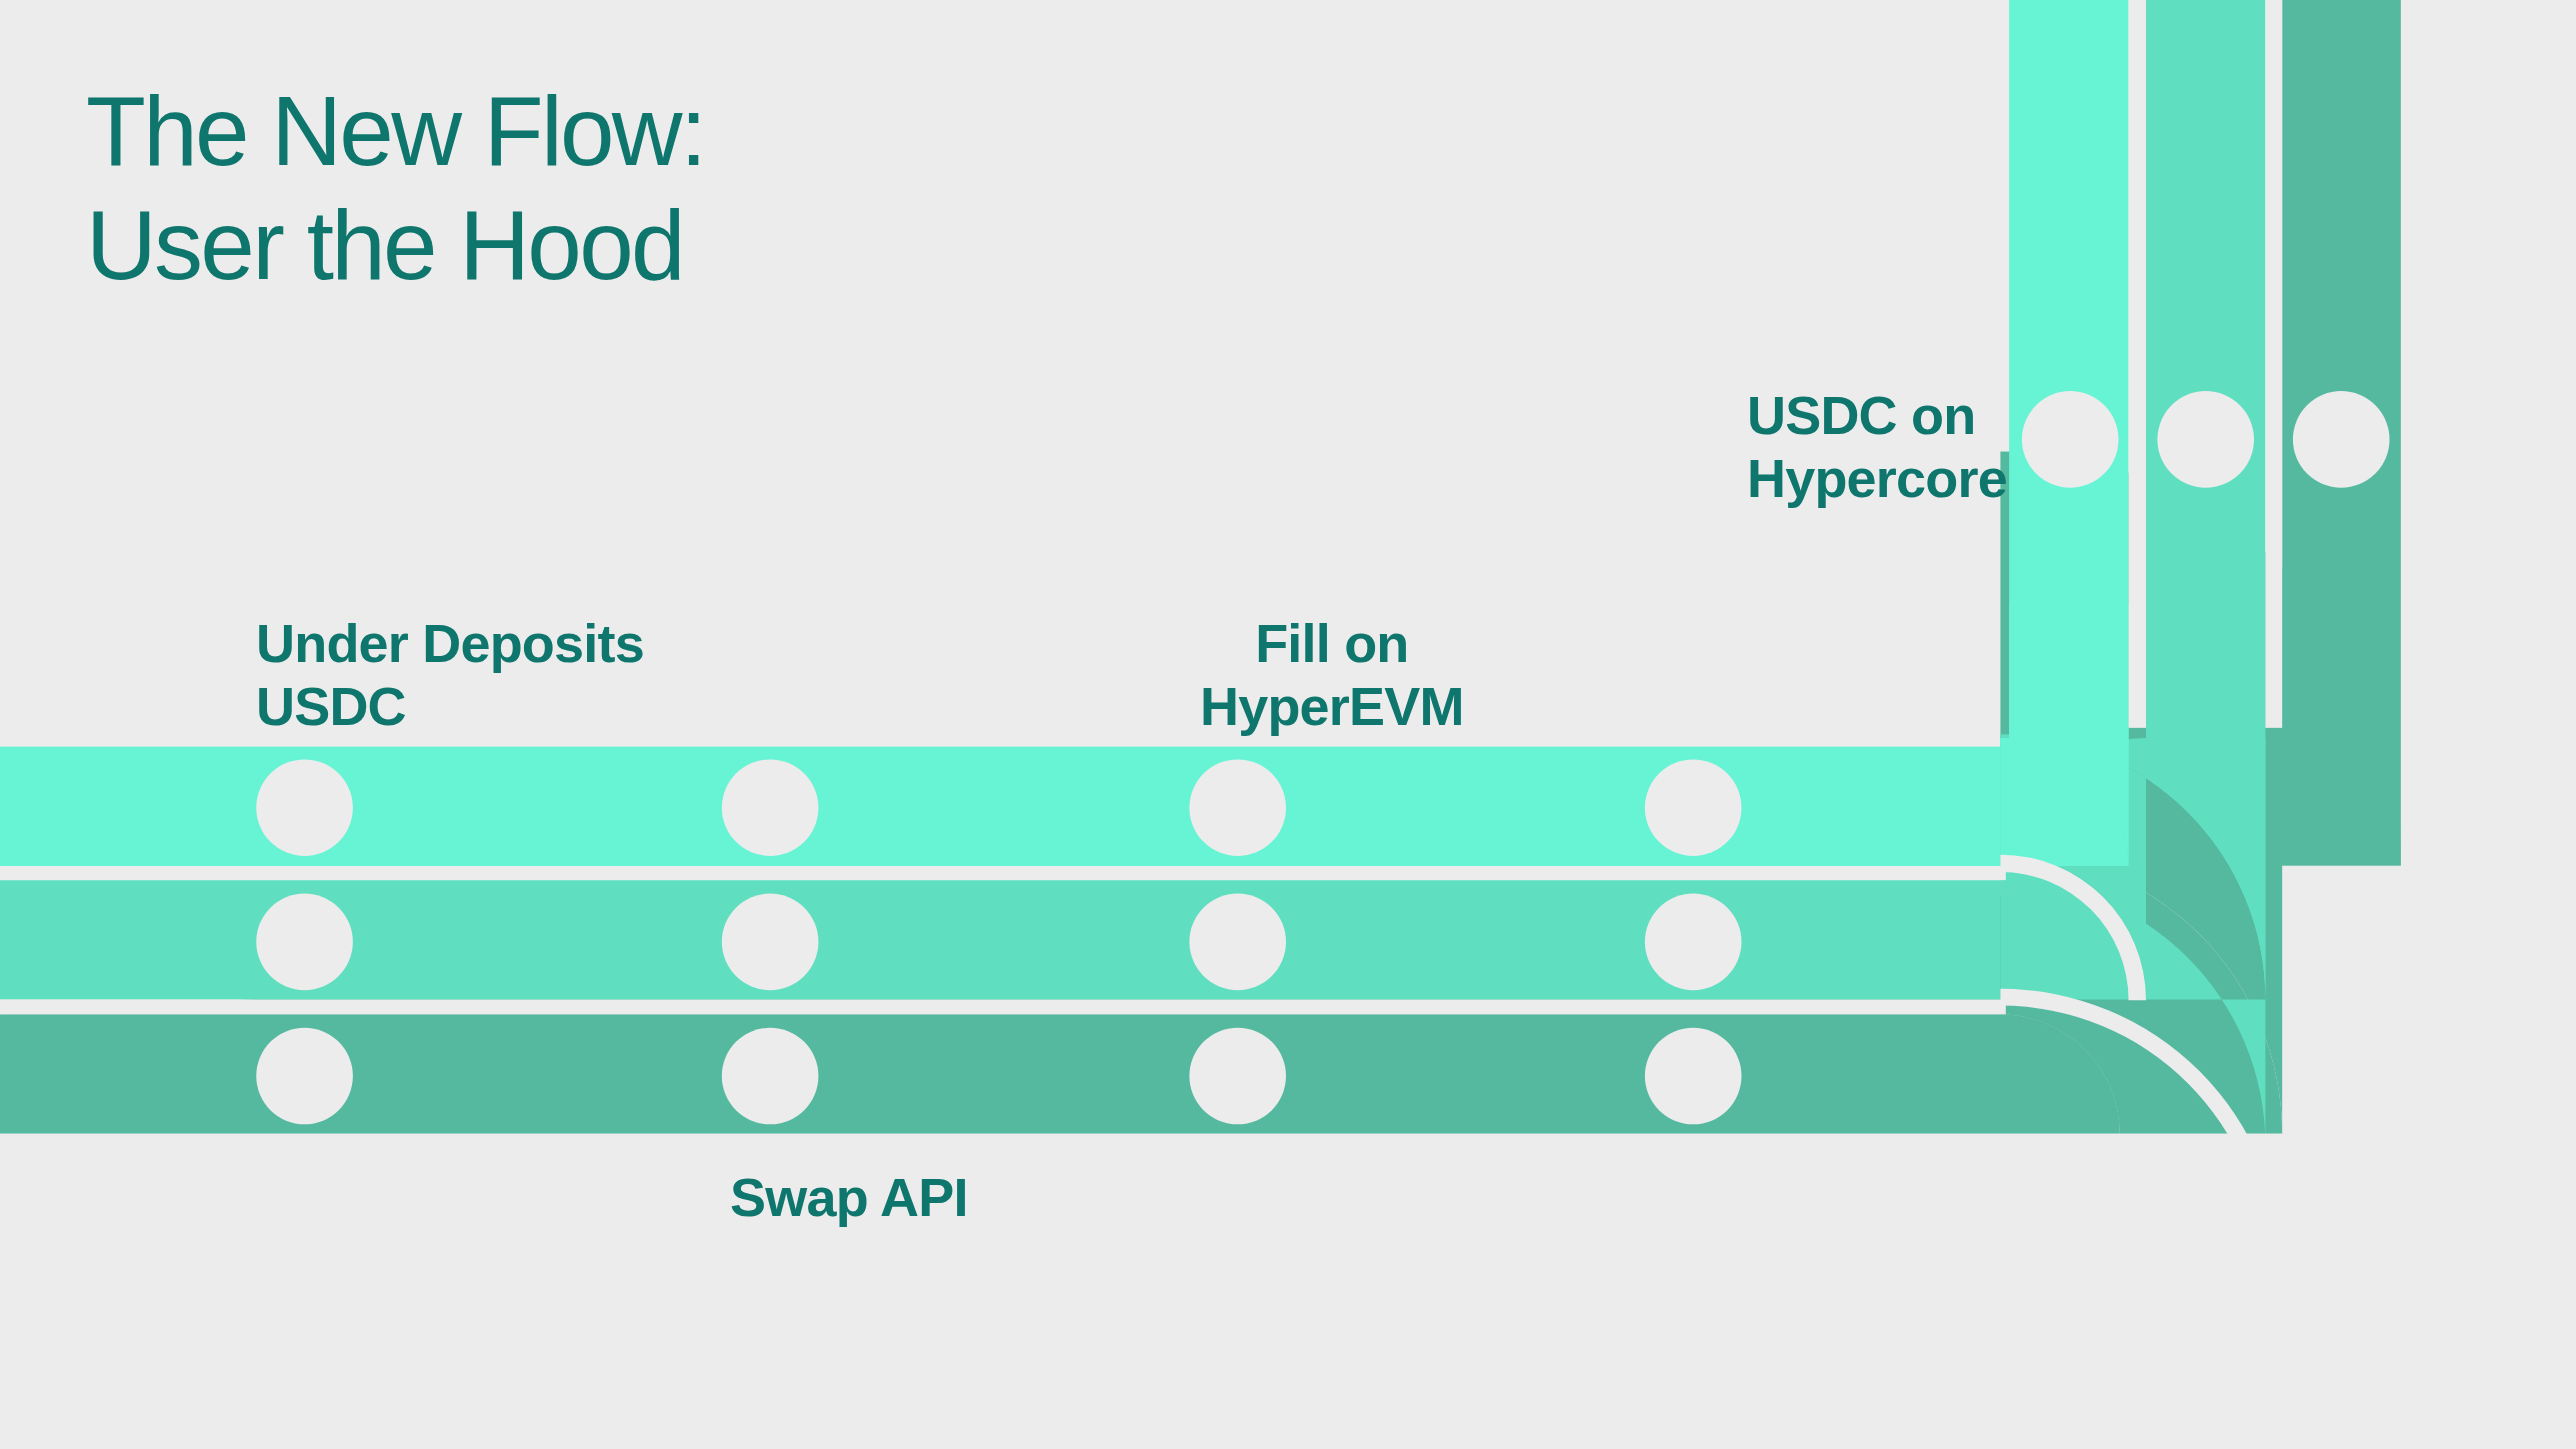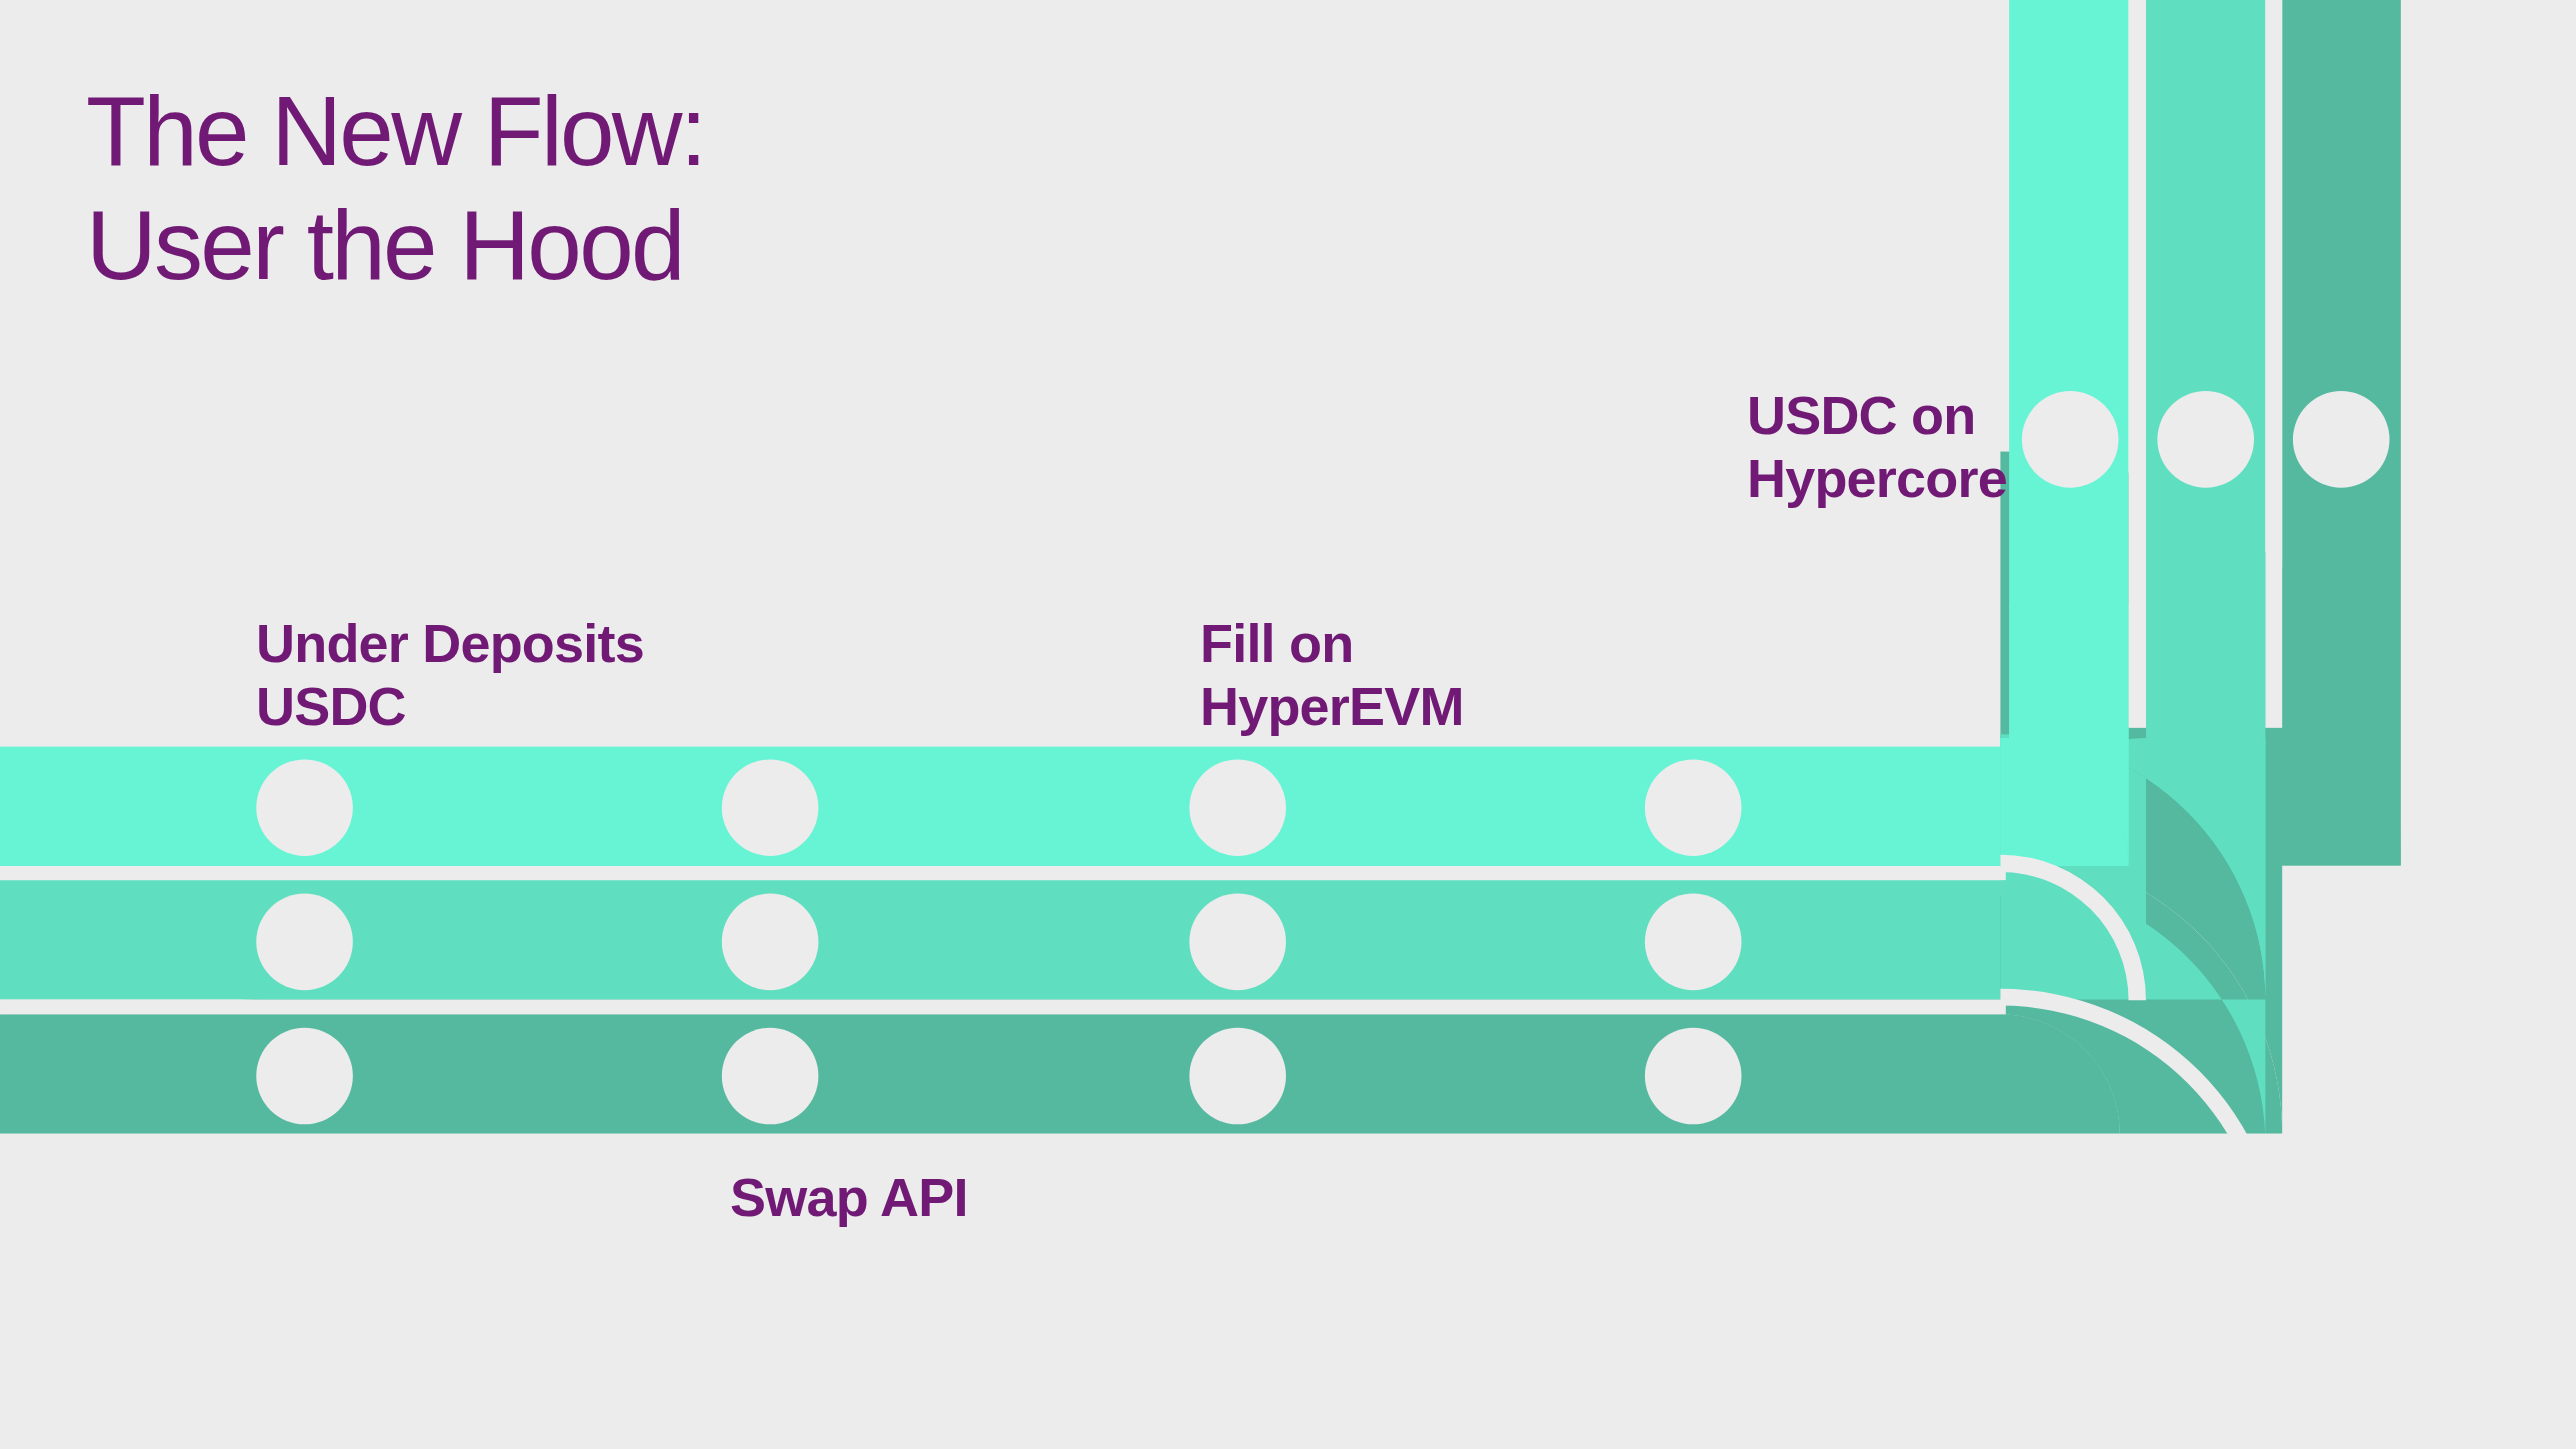--- a/index.html
+++ b/index.html
@@ -21,40 +21,40 @@
   #flow-svg {
     position: absolute;
     left: 0;
     top: 0;
     width: 2576px;
     height: 1449px;
     display: block;
   }
   .txt {
     position: absolute;
-    color: #701a75;
+    color: #0f766e;
     white-space: pre;
     letter-spacing: -0.3px;
   }
   #page-title {
     left: 86px;
     top: 75px;
     font-size: 98px;
     line-height: 1.16;
     font-weight: 400;
     letter-spacing: -2.7px;
   }
   .label {
     font-size: 54px;
     font-weight: 700;
     line-height: 1.16;
     letter-spacing: -0.8px;
   }
   #label-user-deposits   { left: 256px;  top: 612px; }
-  #label-fill-hyperevm   { left: 1200px; top: 612px; }
+  #label-fill-hyperevm   { left: 1200px; top: 612px; text-align: center; }
   #label-usdc-hypercore  { left: 1747px; top: 384px; }
   #label-swap-api        { left: 730px; top: 1166px; }
   #label-message-passing { left: 1668px; top: 1166px; }
 </style>
 </head>
 <body>
 
 <div id="stage">
 
   <svg id="flow-svg" viewBox="0 0 3840 2160" xmlns="http://www.w3.org/2000/svg">

